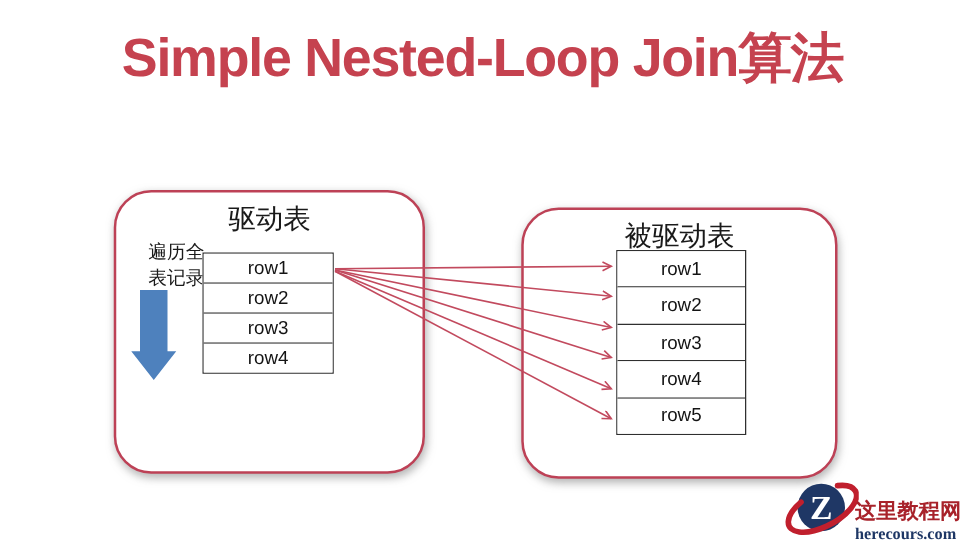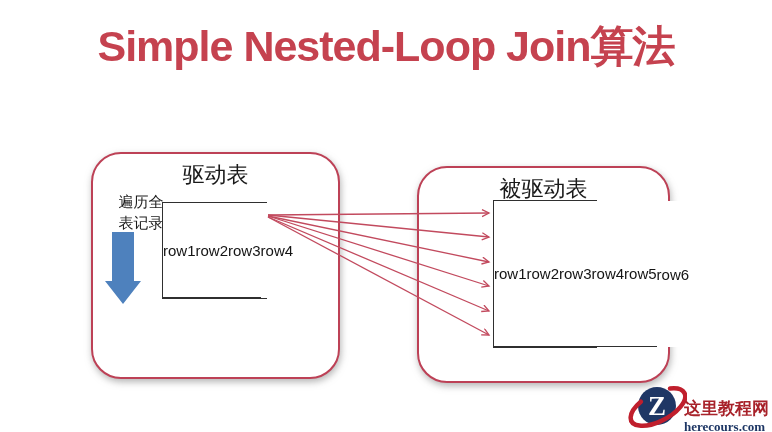--- a/index.html
+++ b/index.html
@@ -35,21 +35,21 @@
     position:absolute;left:94px;top:191px;width:60px;
     font-size:15px;line-height:21px;color:#1a1a1a;
     text-align:center;
     margin-left:17px;
   }
   .dtable{
     position:absolute;
     background:#ffffff;
     border:1.5px solid #2f2f2f;
     box-sizing:border-box;
-    display:flex;flex-direction:row;
+    display:flex;flex-direction:column;
     z-index:2;
   }
   .dtable-left{left:162px;top:202px;width:105px;height:97px;}
   .dtable-right{left:493px;top:200px;width:104px;height:148px;}
   .dtable .trow{
     flex:1;
     border-bottom:1.5px solid #2f2f2f;
     display:flex;align-items:center;justify-content:center;
     font-size:15px;color:#141414;
     background:#ffffff;
@@ -102,21 +102,20 @@
   <div class="panel panel-right">
     <div class="panel-title">被驱动表</div>
   </div>
 
   <div class="dtable dtable-right">
       <div class="trow">row1</div>
       <div class="trow">row2</div>
       <div class="trow">row3</div>
       <div class="trow">row4</div>
       <div class="trow">row5</div>
-      <div class="trow">row6</div>
     </div>
 
   <svg class="overlay-svg" viewBox="0 0 772 432">
     <defs>
       <marker id="arrowhead" markerWidth="10" markerHeight="10" refX="7.5" refY="4" orient="auto" markerUnits="userSpaceOnUse">
         <path d="M0.5,0.5 L7.5,4 L0.5,7.5" fill="none" stroke="#c24a5e" stroke-width="1.3"></path>
       </marker>
     </defs>
     <polygon points="112,232 134,232 134,281 141,281 123,304 105,281 112,281" fill="#4e81bd"></polygon>
     <g stroke="#c24a5e" stroke-width="1.3" fill="none">

